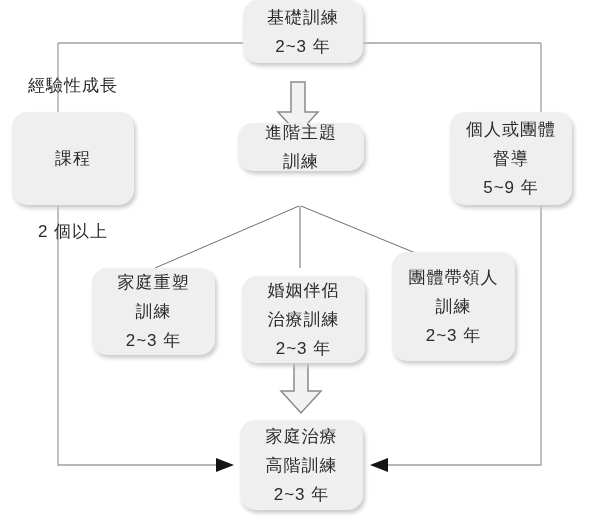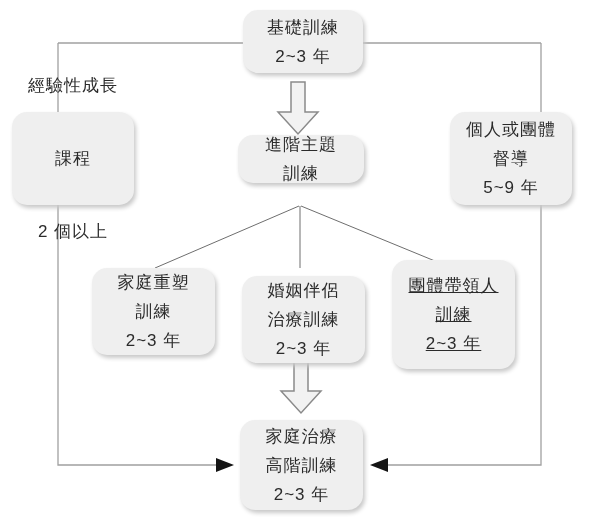--- a/index.html
+++ b/index.html
@@ -30,27 +30,27 @@
     display:flex;flex-direction:column;
     align-items:center;justify-content:center;
     color:var(--text);
     font-size:17px;
     line-height:29px;
     text-align:center;
     letter-spacing:1px;
   }
   .node span{display:block;white-space:nowrap;}
   
-  #n-basic       {left:243px;top:10px; width:120px;height:63px;}
+  #n-basic       {left:243px;top:0; width:120px;height:63px;}
   #n-experiential{left:12px; top:112px;width:122px;height:93px;gap:44px;}
   #n-supervision {left:450px;top:112px;width:122px;height:93px;}
-  #n-advanced    {left:238px;top:135px;width:126px;height:48px;}
+  #n-advanced    {left:238px;top:123px;width:126px;height:48px;}
   #n-family      {left:92px; top:268px;width:123px;height:87px;}
   #n-couple      {left:242px;top:276px;width:123px;height:87px;}
-  #n-group       {left:392px;top:260px;width:123px;height:109px;text-decoration:underline;}
+  #n-group       {left:392px;top:252px;width:123px;height:109px;}
   #n-high        {left:240px;top:420px;width:123px;height:90px;}
   .rail{stroke:var(--rail);stroke-width:1.3;fill:none;}
   .fan{stroke:var(--fan);stroke-width:1;fill:none;}
   .hollow{stroke:var(--arrow-stroke);stroke-width:1.5;fill:var(--arrow-fill);}
   .head{fill:var(--head);stroke:none;}
 </style>
 </head>
 <body>
 
 <div class="canvas">

